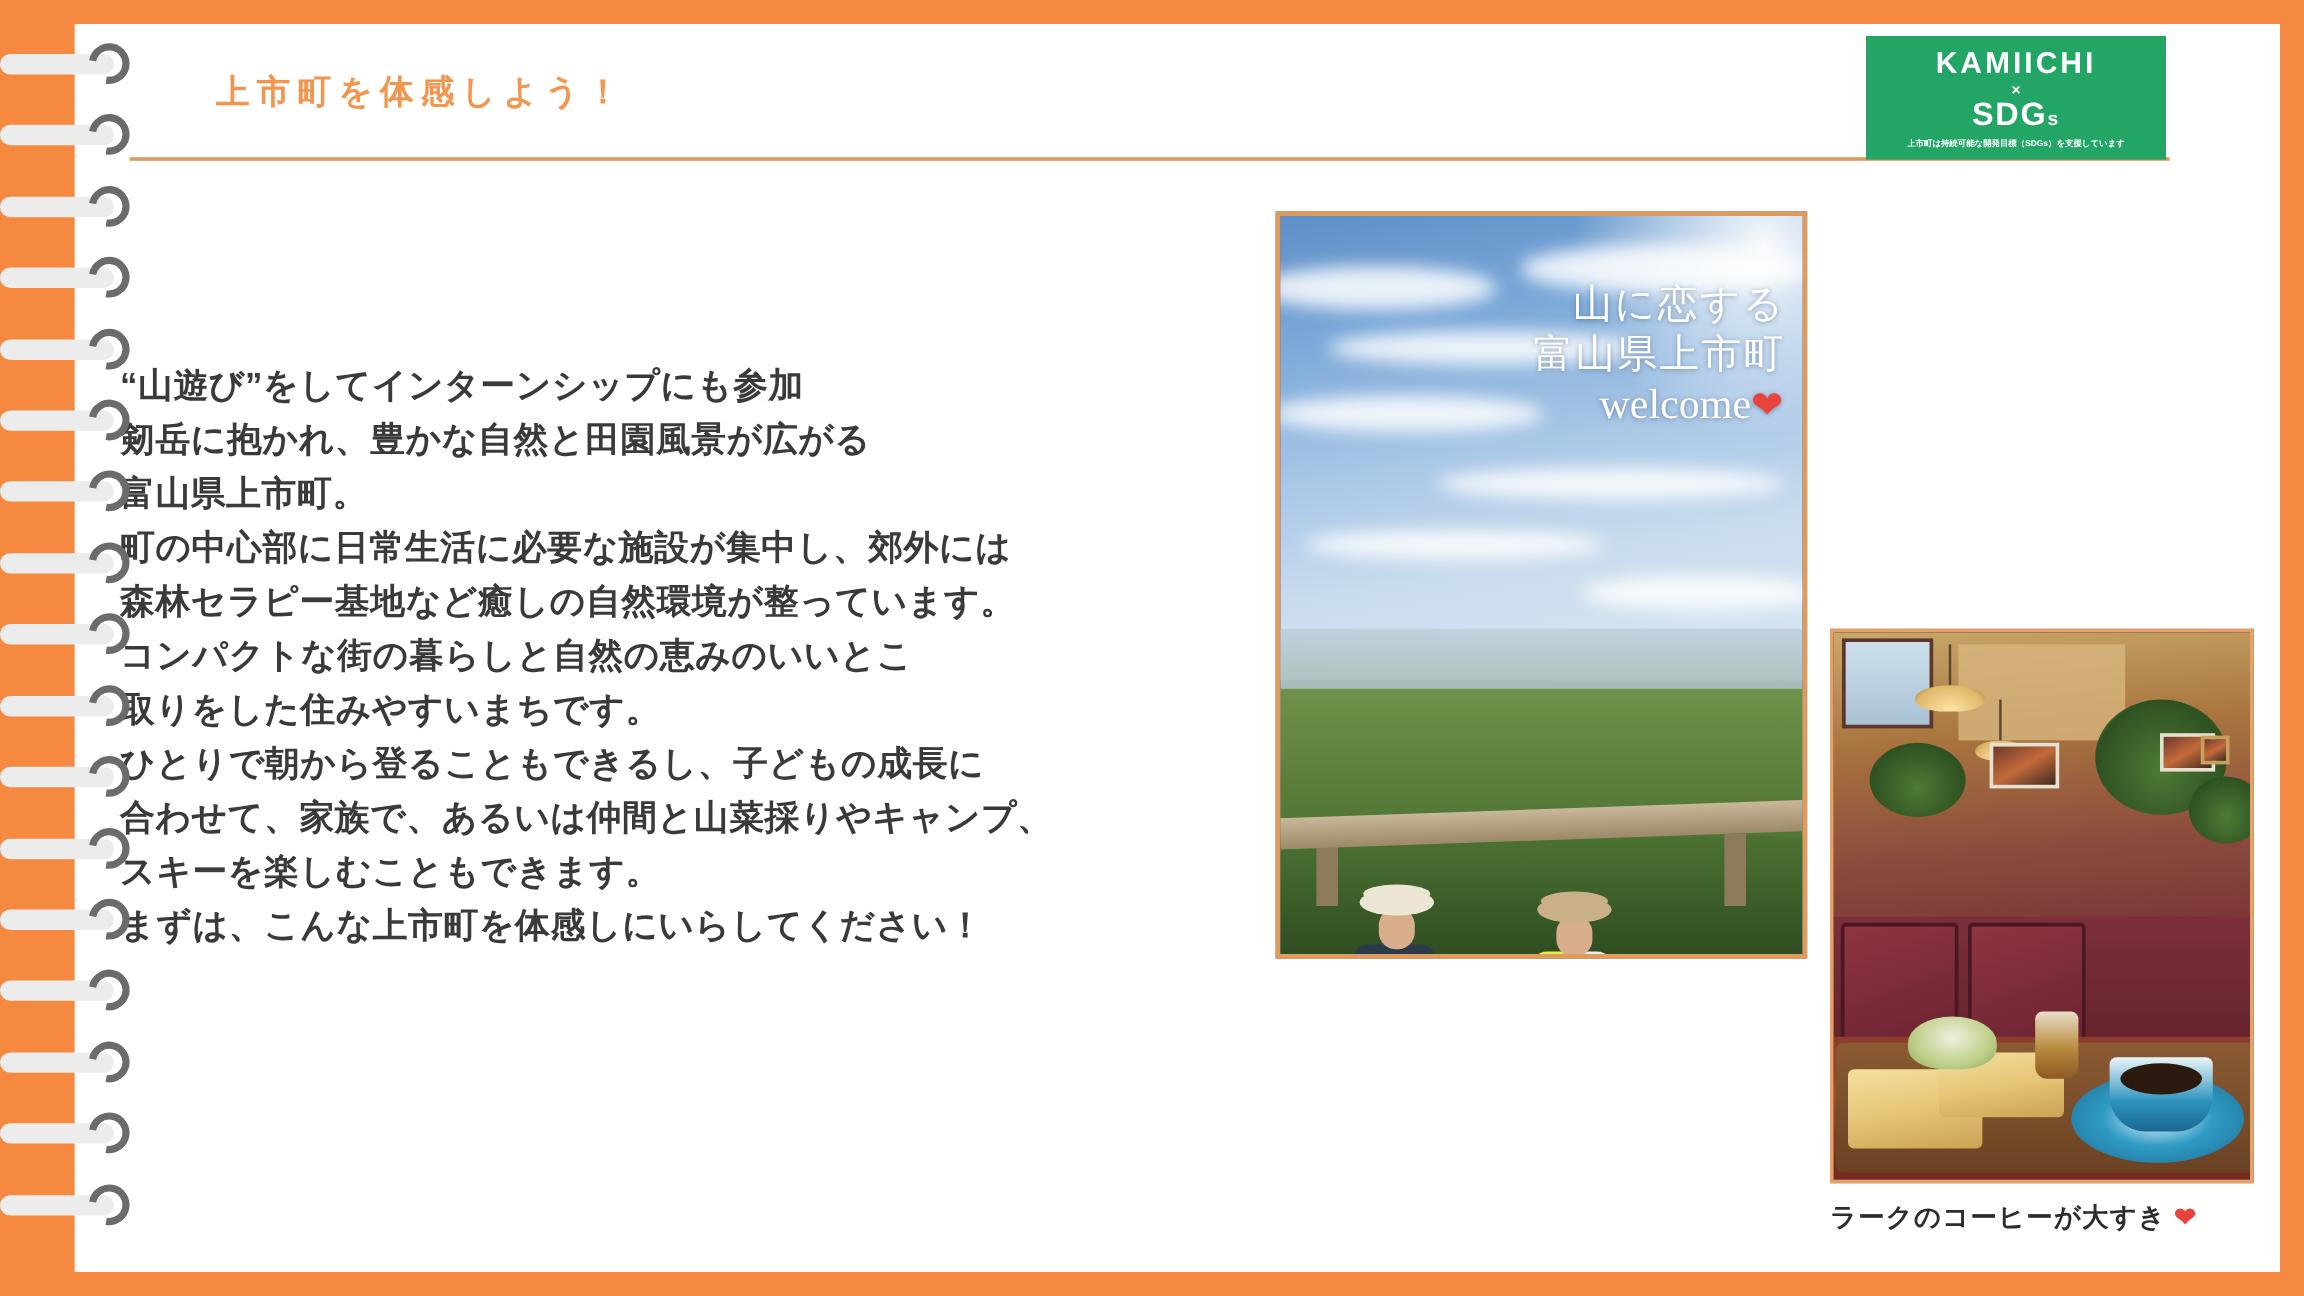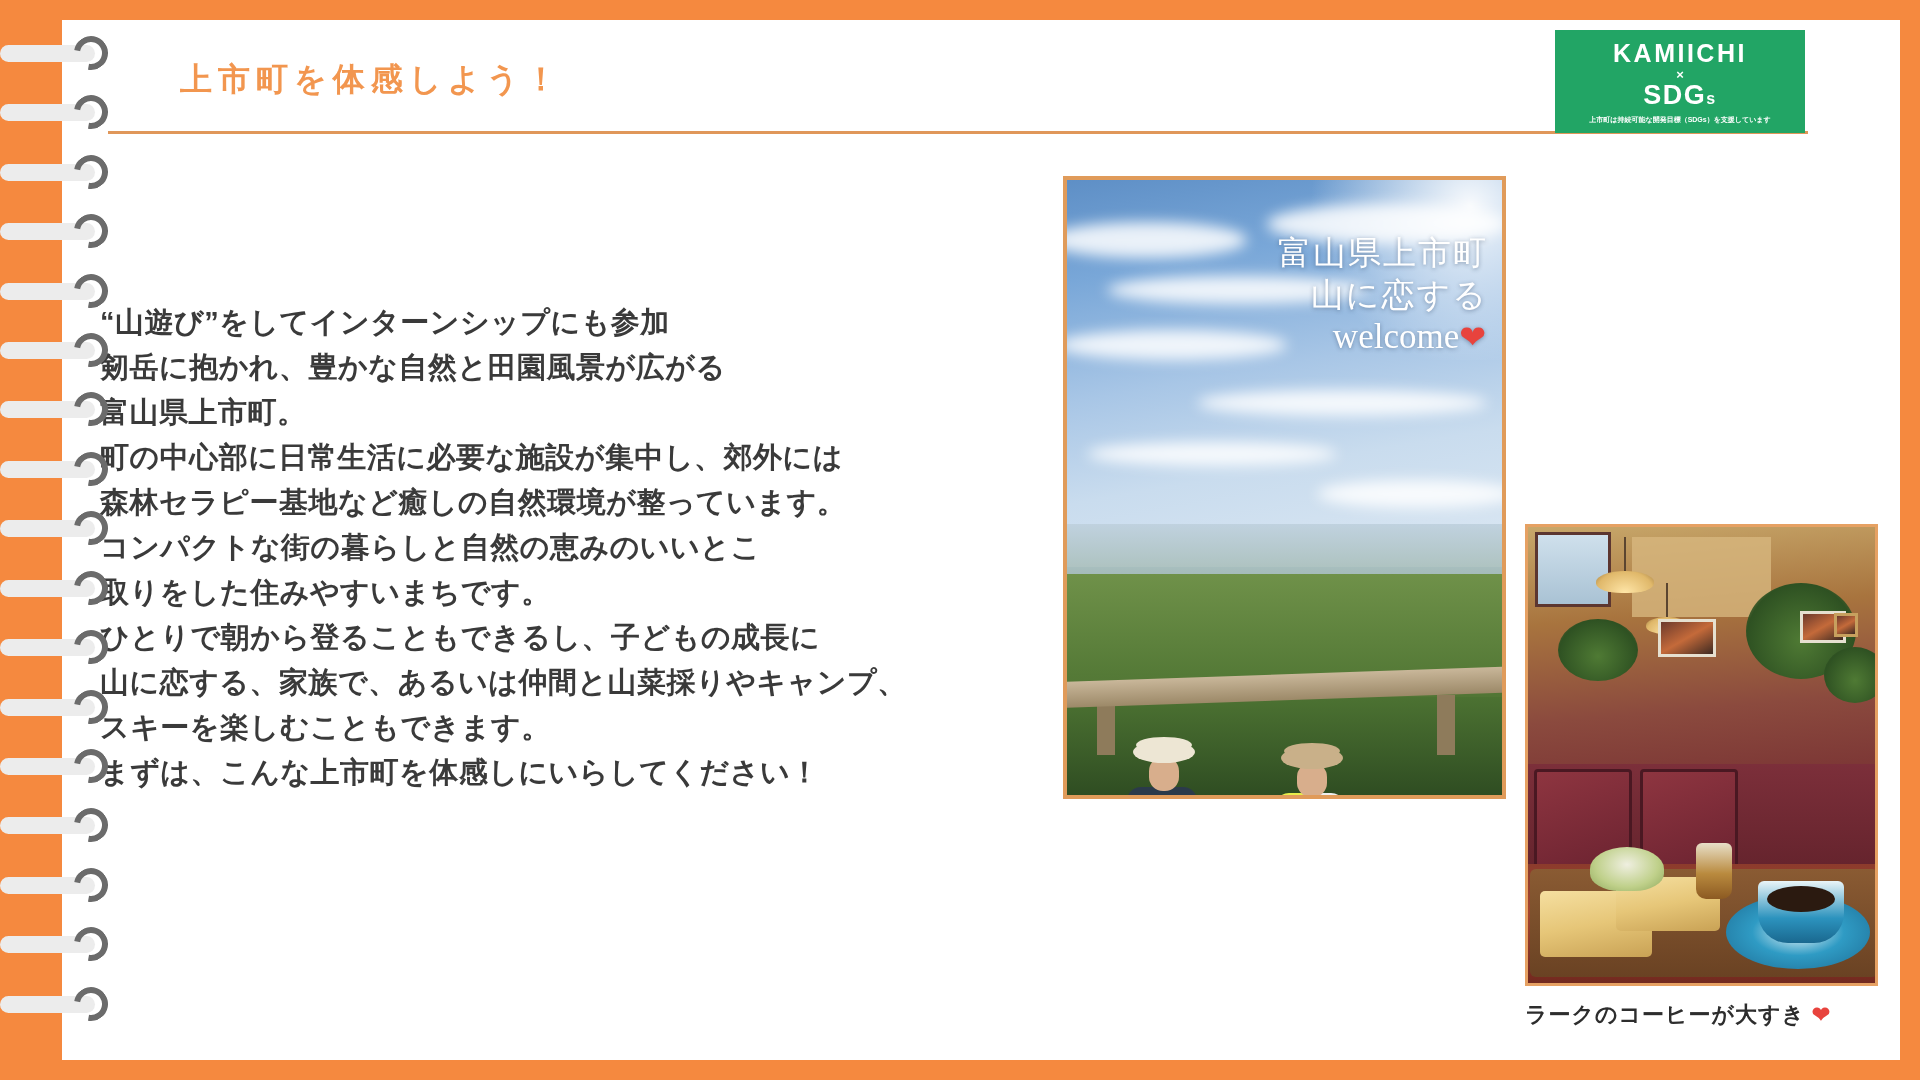--- a/index.html
+++ b/index.html
@@ -54,21 +54,21 @@
     border-radius:50%;
     border-left-color:transparent;
     background:transparent;
     transform:rotate(-35deg);
   }
 
   
   .header-title {
     position:absolute;
     left:180px; top:58px;
-    font-size:32px;
+    font-size:28px;
     font-weight:bold;
     color:#F2964F;
     letter-spacing:6px;
     white-space:nowrap;
   }
   .header-rule {
     position:absolute;
     left:108px; top:131px;
     width:1700px; height:3px;
     background:#E0975A;
@@ -444,21 +444,21 @@
 
   <div class="body-copy" id="body-copy">
       <span class="ln">“山遊び”をしてインターンシップにも参加</span>
       <span class="ln">剱岳に抱かれ、豊かな自然と田園風景が広がる</span>
       <span class="ln">富山県上市町。</span>
       <span class="ln">町の中心部に日常生活に必要な施設が集中し、郊外には</span>
       <span class="ln">森林セラピー基地など癒しの自然環境が整っています。</span>
       <span class="ln">コンパクトな街の暮らしと自然の恵みのいいとこ</span>
       <span class="ln">取りをした住みやすいまちです。</span>
       <span class="ln">ひとりで朝から登ることもできるし、子どもの成長に</span>
-      <span class="ln">山に恋する、家族で、あるいは仲間と山菜採りやキャンプ、</span>
+      <span class="ln">合わせて、家族で、あるいは仲間と山菜採りやキャンプ、</span>
       <span class="ln">スキーを楽しむこともできます。</span>
       <span class="ln">まずは、こんな上市町を体感しにいらしてください！</span>
     </div>
 
   <div class="hero-photo">
     <div class="hero-sky">
       <div class="sun-glow"></div>
       <div class="cloud c6"></div>
       <div class="cloud c1"></div>
       <div class="cloud c2"></div>
@@ -481,22 +481,22 @@
 
     </div>
     <div class="hiker hiker-b">
 
       <div class="h-body"></div>
       <div class="h-head"></div>
       <div class="h-hat"></div>
 
     </div>
     <div class="hero-overlay">
+      <div>山に恋する</div>
       <div>富山県上市町</div>
-      <div>山に恋する</div>
       <div><span class="welcome">welcome</span><span class="heart">❤</span></div>
     </div>
   </div>
 
   <div class="coffee-photo">
     <div class="cafe-top">
       <div class="cafe-wall"></div>
       <div class="cafe-window"></div>
       <div class="plant pl1"></div>
       <div class="plant pl2"></div>

